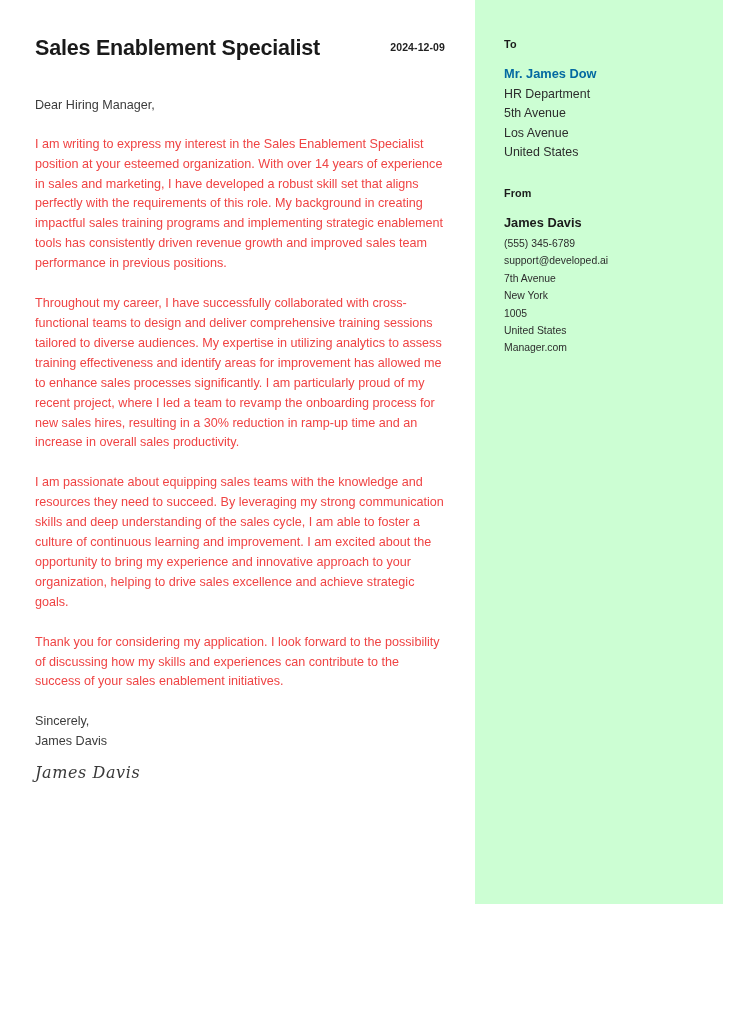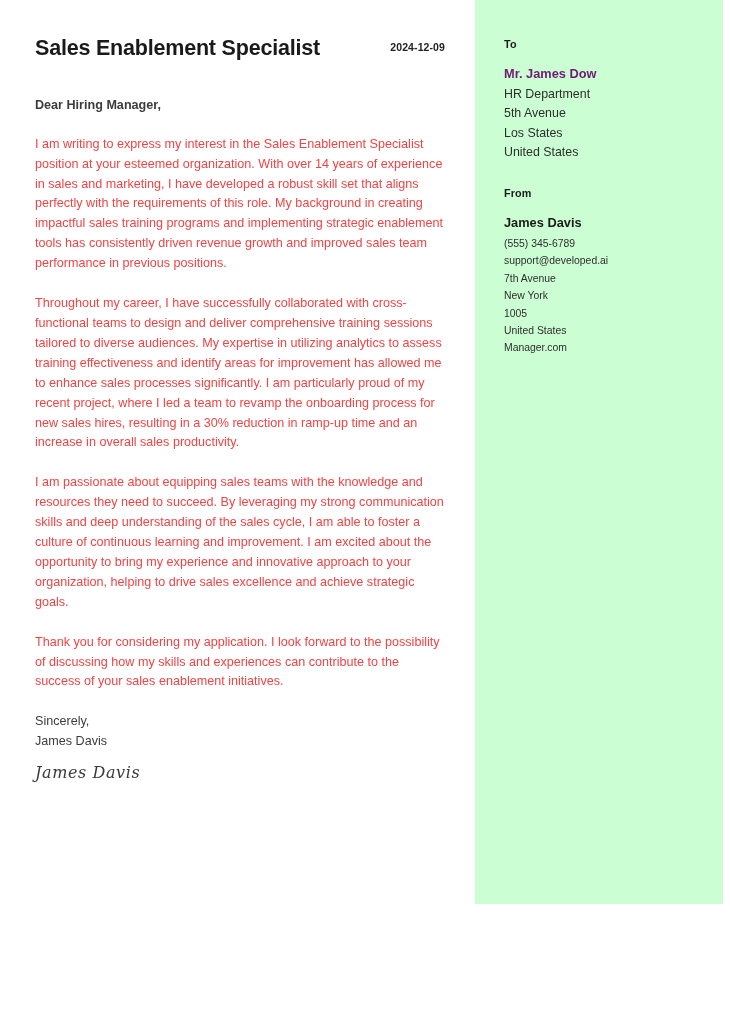--- a/index.html
+++ b/index.html
@@ -55,21 +55,20 @@
     margin-top: 5px;
     white-space: nowrap;
     letter-spacing: 0.1px;
   }
 
   .salutation {
     font-size: 12.6px;
     color: #3c3c3c;
     line-height: 20px;
     margin: 0 0 20px 0;
-    font-weight: bold;
   }
 
   .body-par {
     font-size: 12.6px;
     color: #ef4444;
     line-height: 19.9px;
     margin: 0 0 20px 0;
     text-align: left;
   }
 
@@ -105,21 +104,21 @@
     font-size: 10.8px;
     font-weight: bold;
     color: #1b1b1b;
     margin: 0 0 14px 0;
     letter-spacing: 0.1px;
   }
 
   .side-name {
     font-size: 12.8px;
     font-weight: bold;
-    color: #701a75;
+    color: #0369a1;
     line-height: 19.5px;
     margin: 0 0 1px 0;
     white-space: nowrap;
   }
 
   .to-line {
     font-size: 12.4px;
     color: #2d2d2d;
     line-height: 19.6px;
     white-space: nowrap;
@@ -174,21 +173,21 @@
 
   </div>
 
   <div class="sidebar">
 
     <div class="to-block">
       <div class="side-heading">To</div>
       <div class="side-name">Mr. James Dow</div>
       <div class="to-line">HR Department</div>
       <div class="to-line">5th Avenue</div>
-      <div class="to-line">Los States</div>
+      <div class="to-line">Los Avenue</div>
       <div class="to-line">United States</div>
     </div>
 
     <div class="from-block">
       <div class="side-heading">From</div>
       <div class="from-name">James Davis</div>
       <div class="from-line">(555) 345-6789</div>
       <div class="from-line">support@developed.ai</div>
       <div class="from-line">7th Avenue</div>
       <div class="from-line">New York</div>

